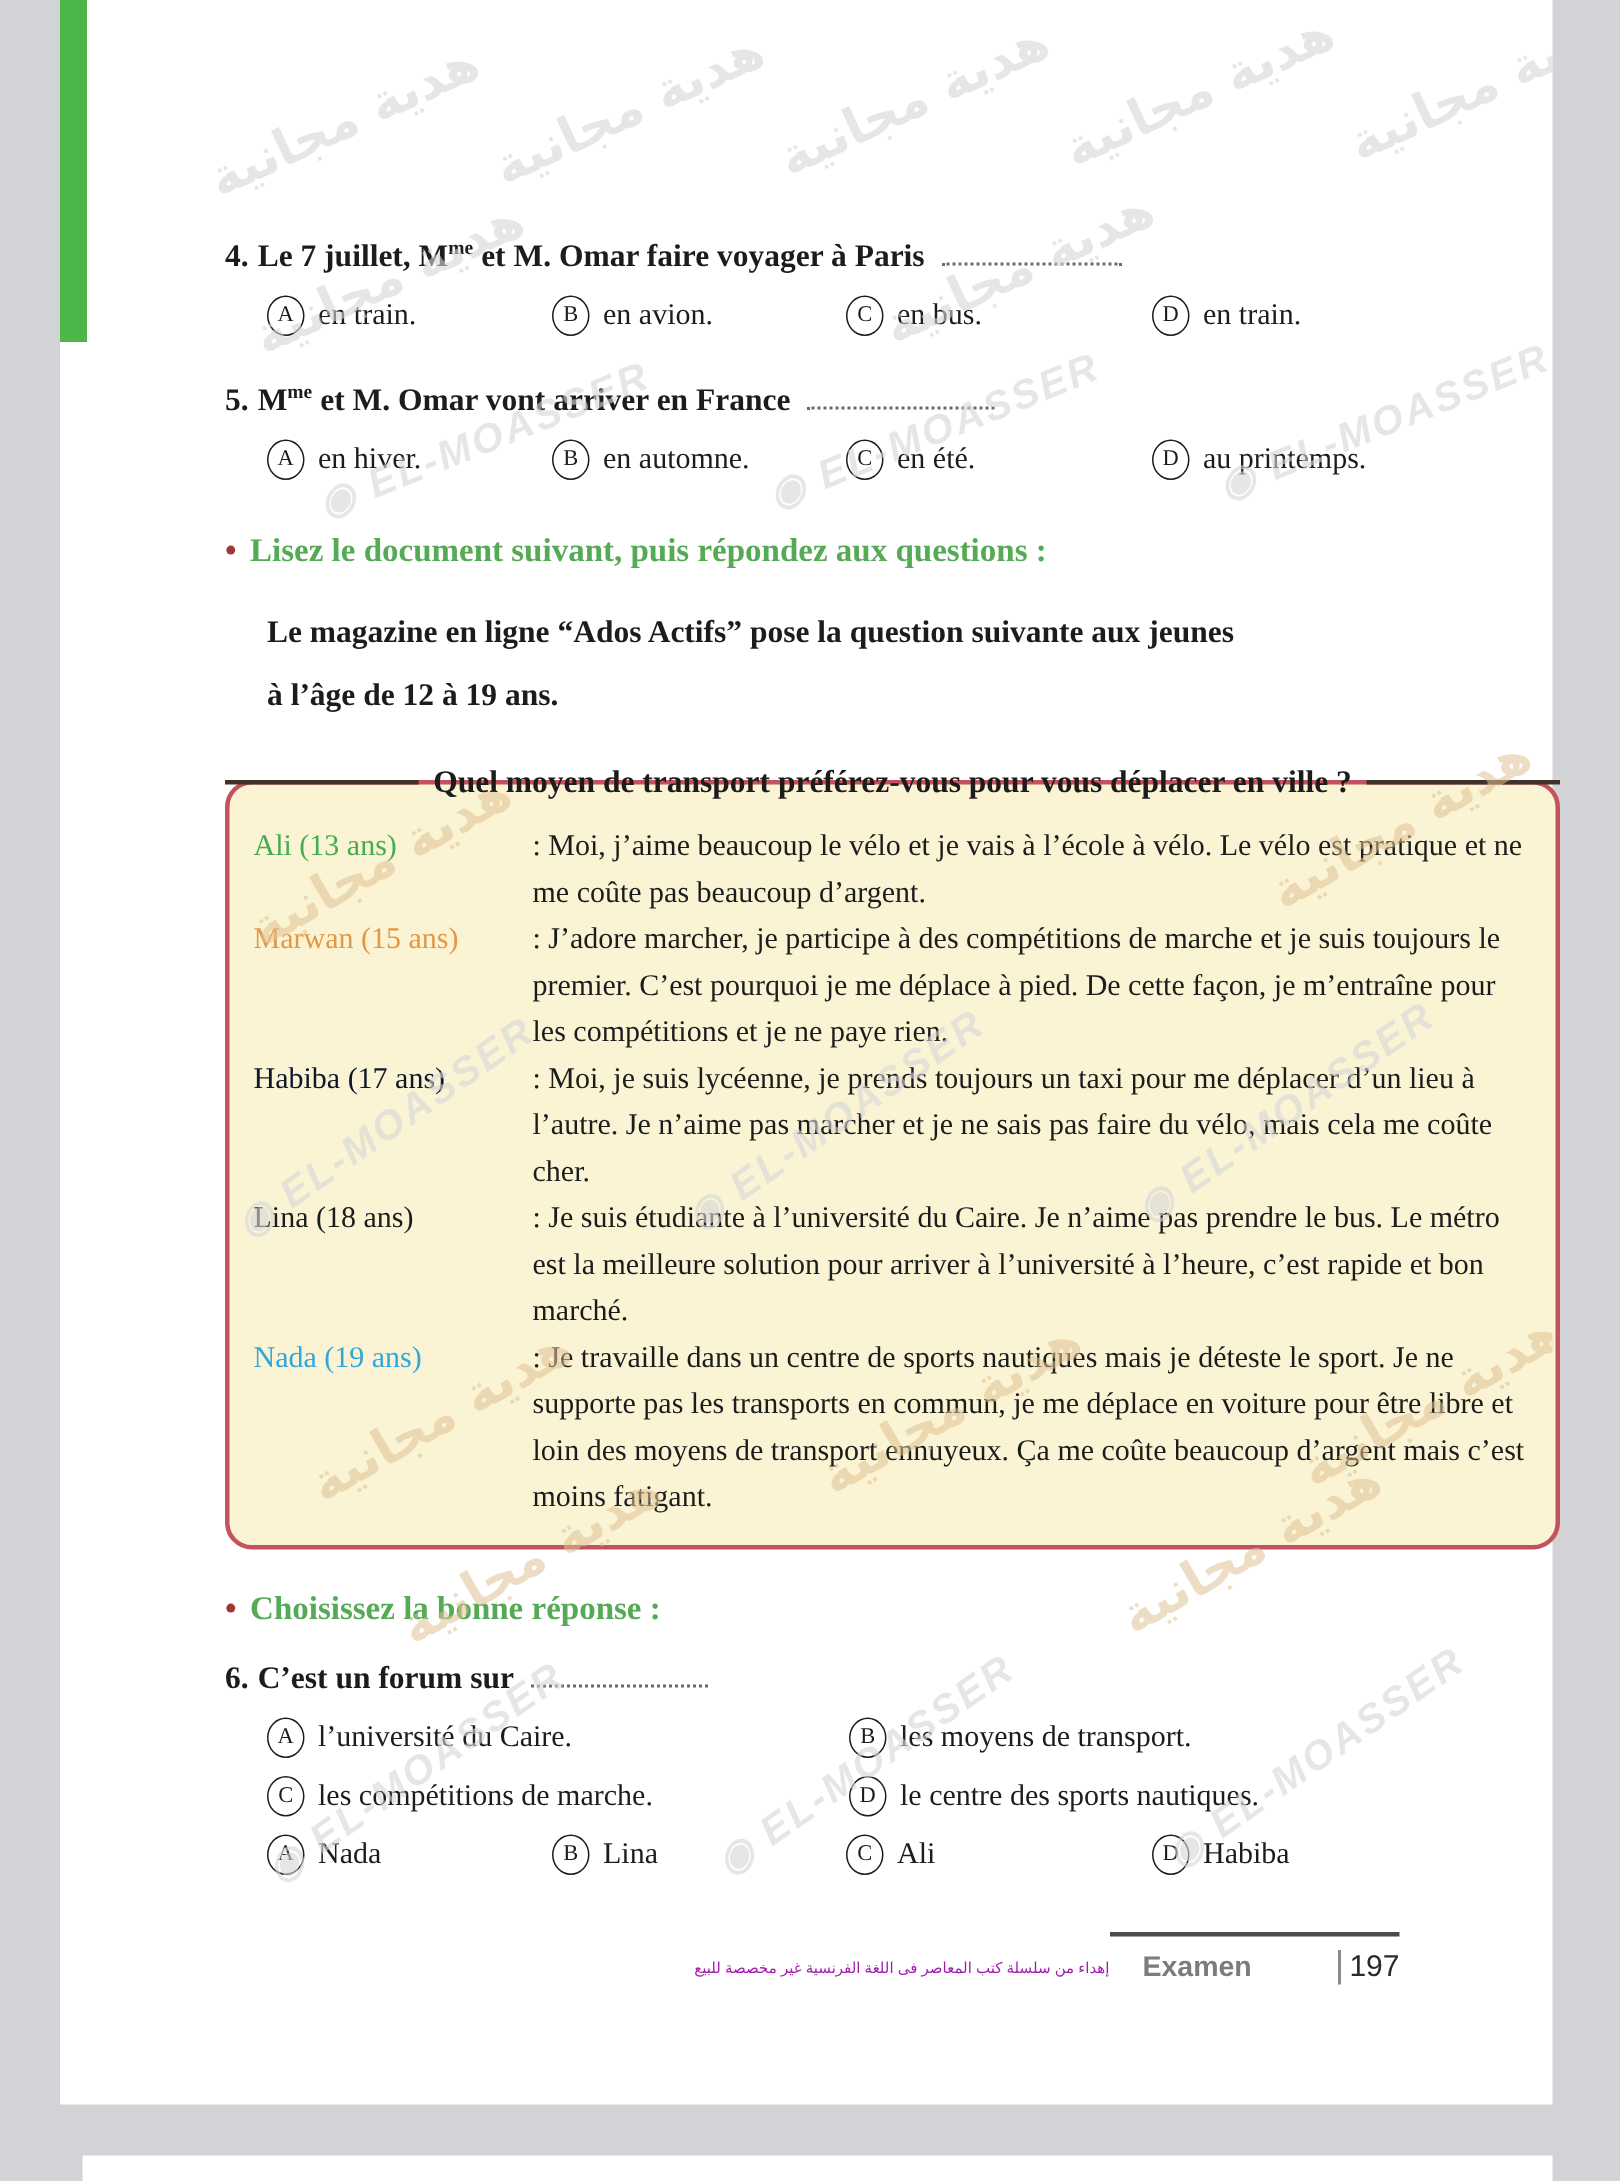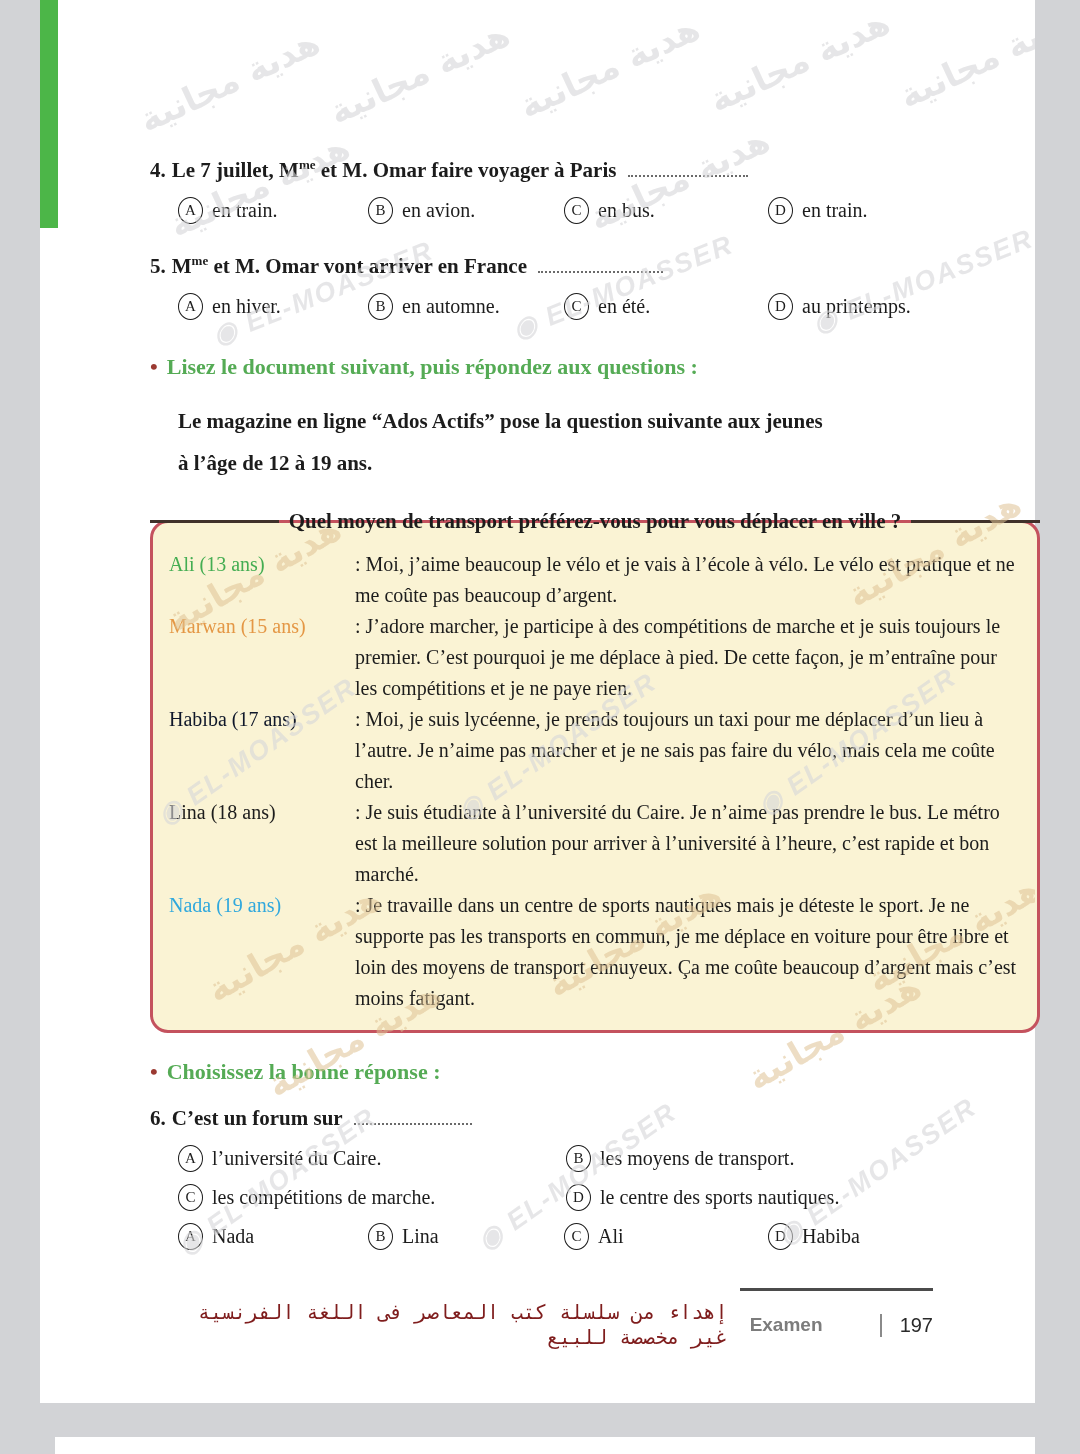--- a/index.html
+++ b/index.html
@@ -42,23 +42,23 @@
   .forum-title{padding:0 10px;font-size:21px;font-weight:bold;background:transparent;}
   .forum-box{border:3px solid #c4525e;border-radius:18px;background:#faf3d4;padding:26px 14px 16px 16px;}
   .entry{display:flex;font-size:20px;line-height:31px;}
   .entry-name{flex:none;width:186px;font-weight:normal;}
   .entry-text{flex:1;}
 
   .q-block{margin-top:18px;}
   .footer{position:absolute;left:150px;top:1288px;width:783px;z-index:1;}
   .rule{margin-left:590px;width:193px;height:3px;background:#4b4b4b;}
   .frow{display:flex;align-items:center;margin-top:9px;}
-  .dedication{flex:1;direction:rtl;font-family:Liberation Mono, monospace;font-size:20px;color:#7f1d1d;margin-left:18px;}
+  .dedication{flex:1;direction:rtl;font-family:Liberation Sans, sans-serif;font-size:10px;color:#a21caf;margin-left:18px;}
   .examen{font-family:"Liberation Sans",sans-serif;font-weight:bold;font-size:19px;color:#7c7c7c;margin-left:22px;width:130px;}
-  .pageno{margin-left:auto;border-left:2px solid #8a8a8a;padding-left:18px;font-family:"Liberation Sans",sans-serif;
+  .pageno{margin-left:auto;border-left:2px solid #8a8a8a;padding-left:6px;font-family:"Liberation Sans",sans-serif;
           font-size:20px;color:#2a2a2a;}
 </style>
 </head>
 <body>
 
 <div class="screen">
   <div class="page"></div>
   <div class="next-page"></div>
   <div class="green-bar"></div>
 

